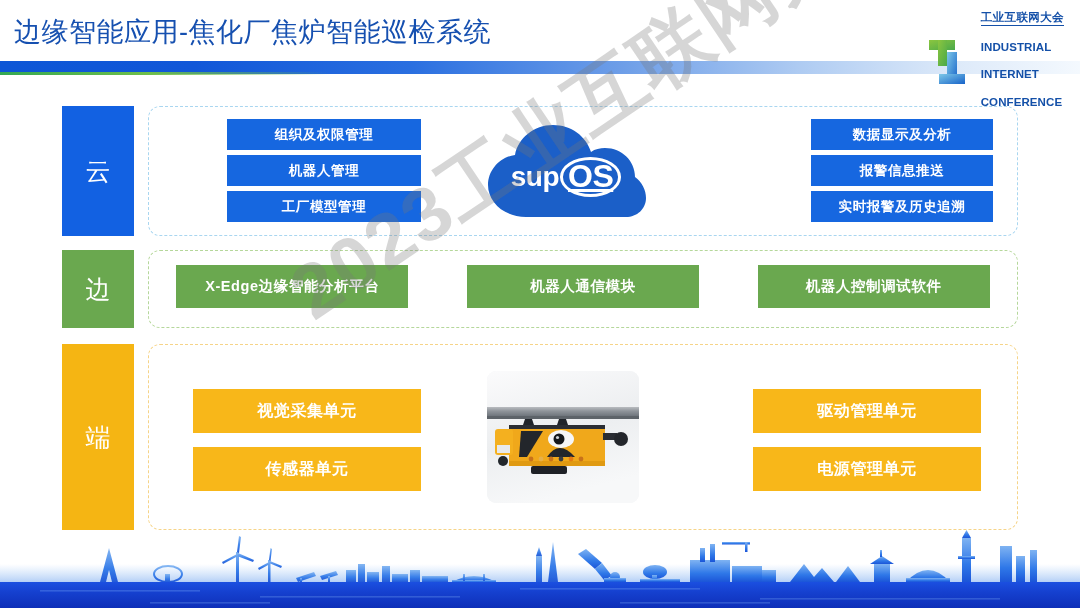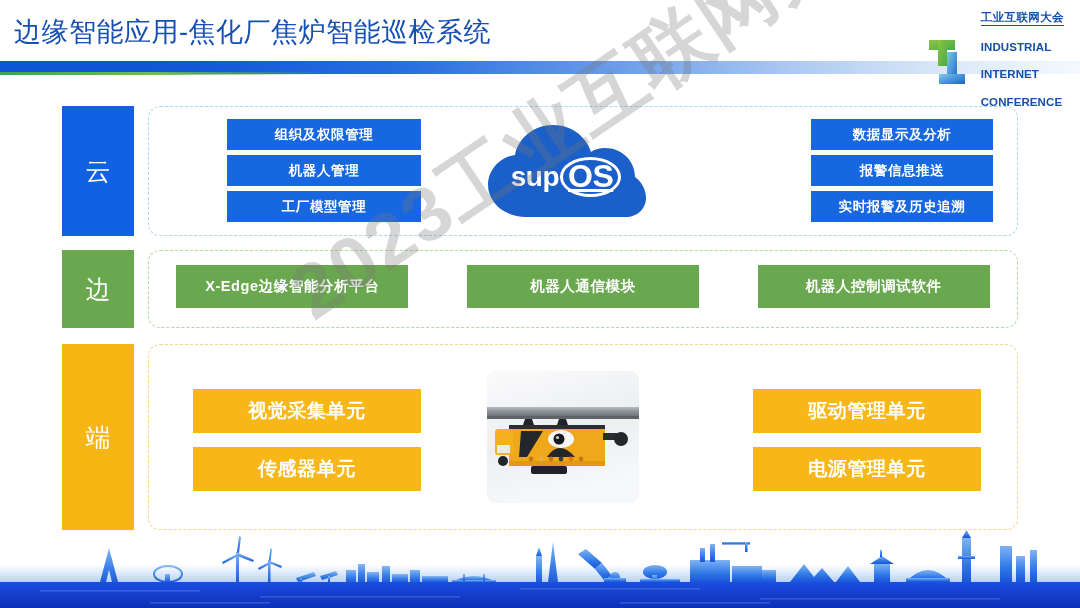--- a/index.html
+++ b/index.html
@@ -151,21 +151,21 @@
     position: absolute; left: 0; right: 0; top: 14px;
     display: flex; justify-content: space-around; align-items: center;
     padding: 0 18px;
     gap: 40px;
   }
   #edge-items .pill { height: 43px; width: 232px; font-size: 14.5px; }
 
   
   #end-left  { position: absolute; left: 44px;  top: 44px; width: 228px; }
   #end-right { position: absolute; right: 36px; top: 44px; width: 228px; }
-  #end-left .pill, #end-right .pill { height: 44px; font-size: 19px; }
+  #end-left .pill, #end-right .pill { height: 44px; font-size: 16px; }
   #end-left  { gap: 14px; display: flex; flex-direction: column; }
   #end-right { gap: 14px; display: flex; flex-direction: column; }
 
   
   #robot-photo {
     position: absolute; left: 338px; top: 26px;
     width: 152px; height: 132px;
     border-radius: 9px;
     overflow: hidden;
     background: #f4f5f7;

